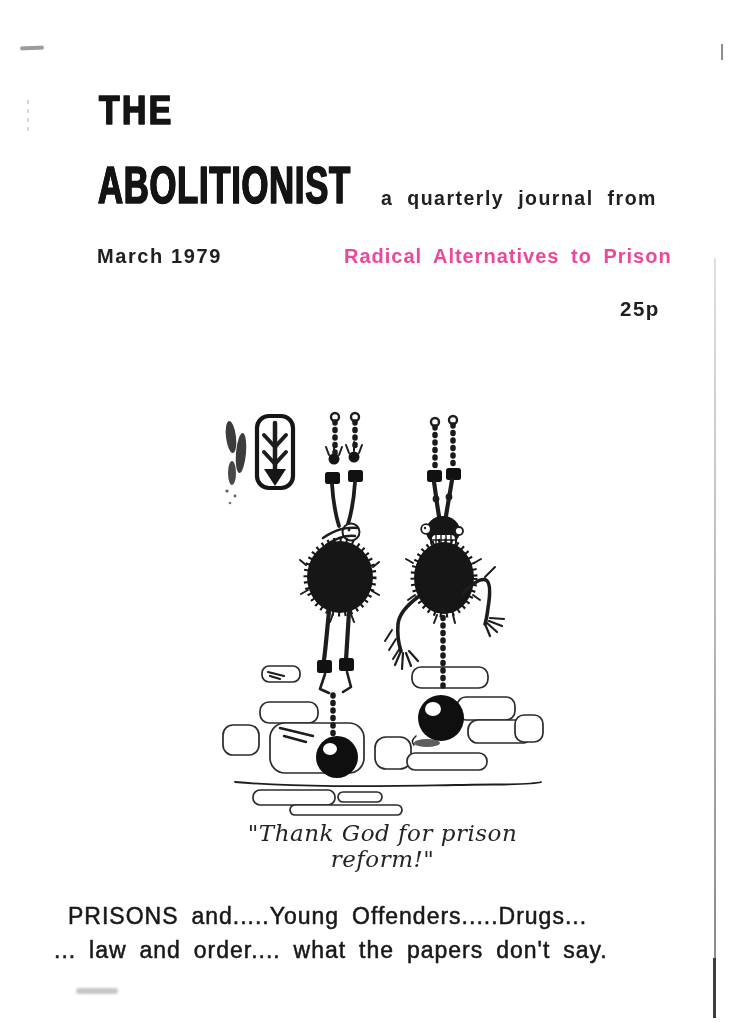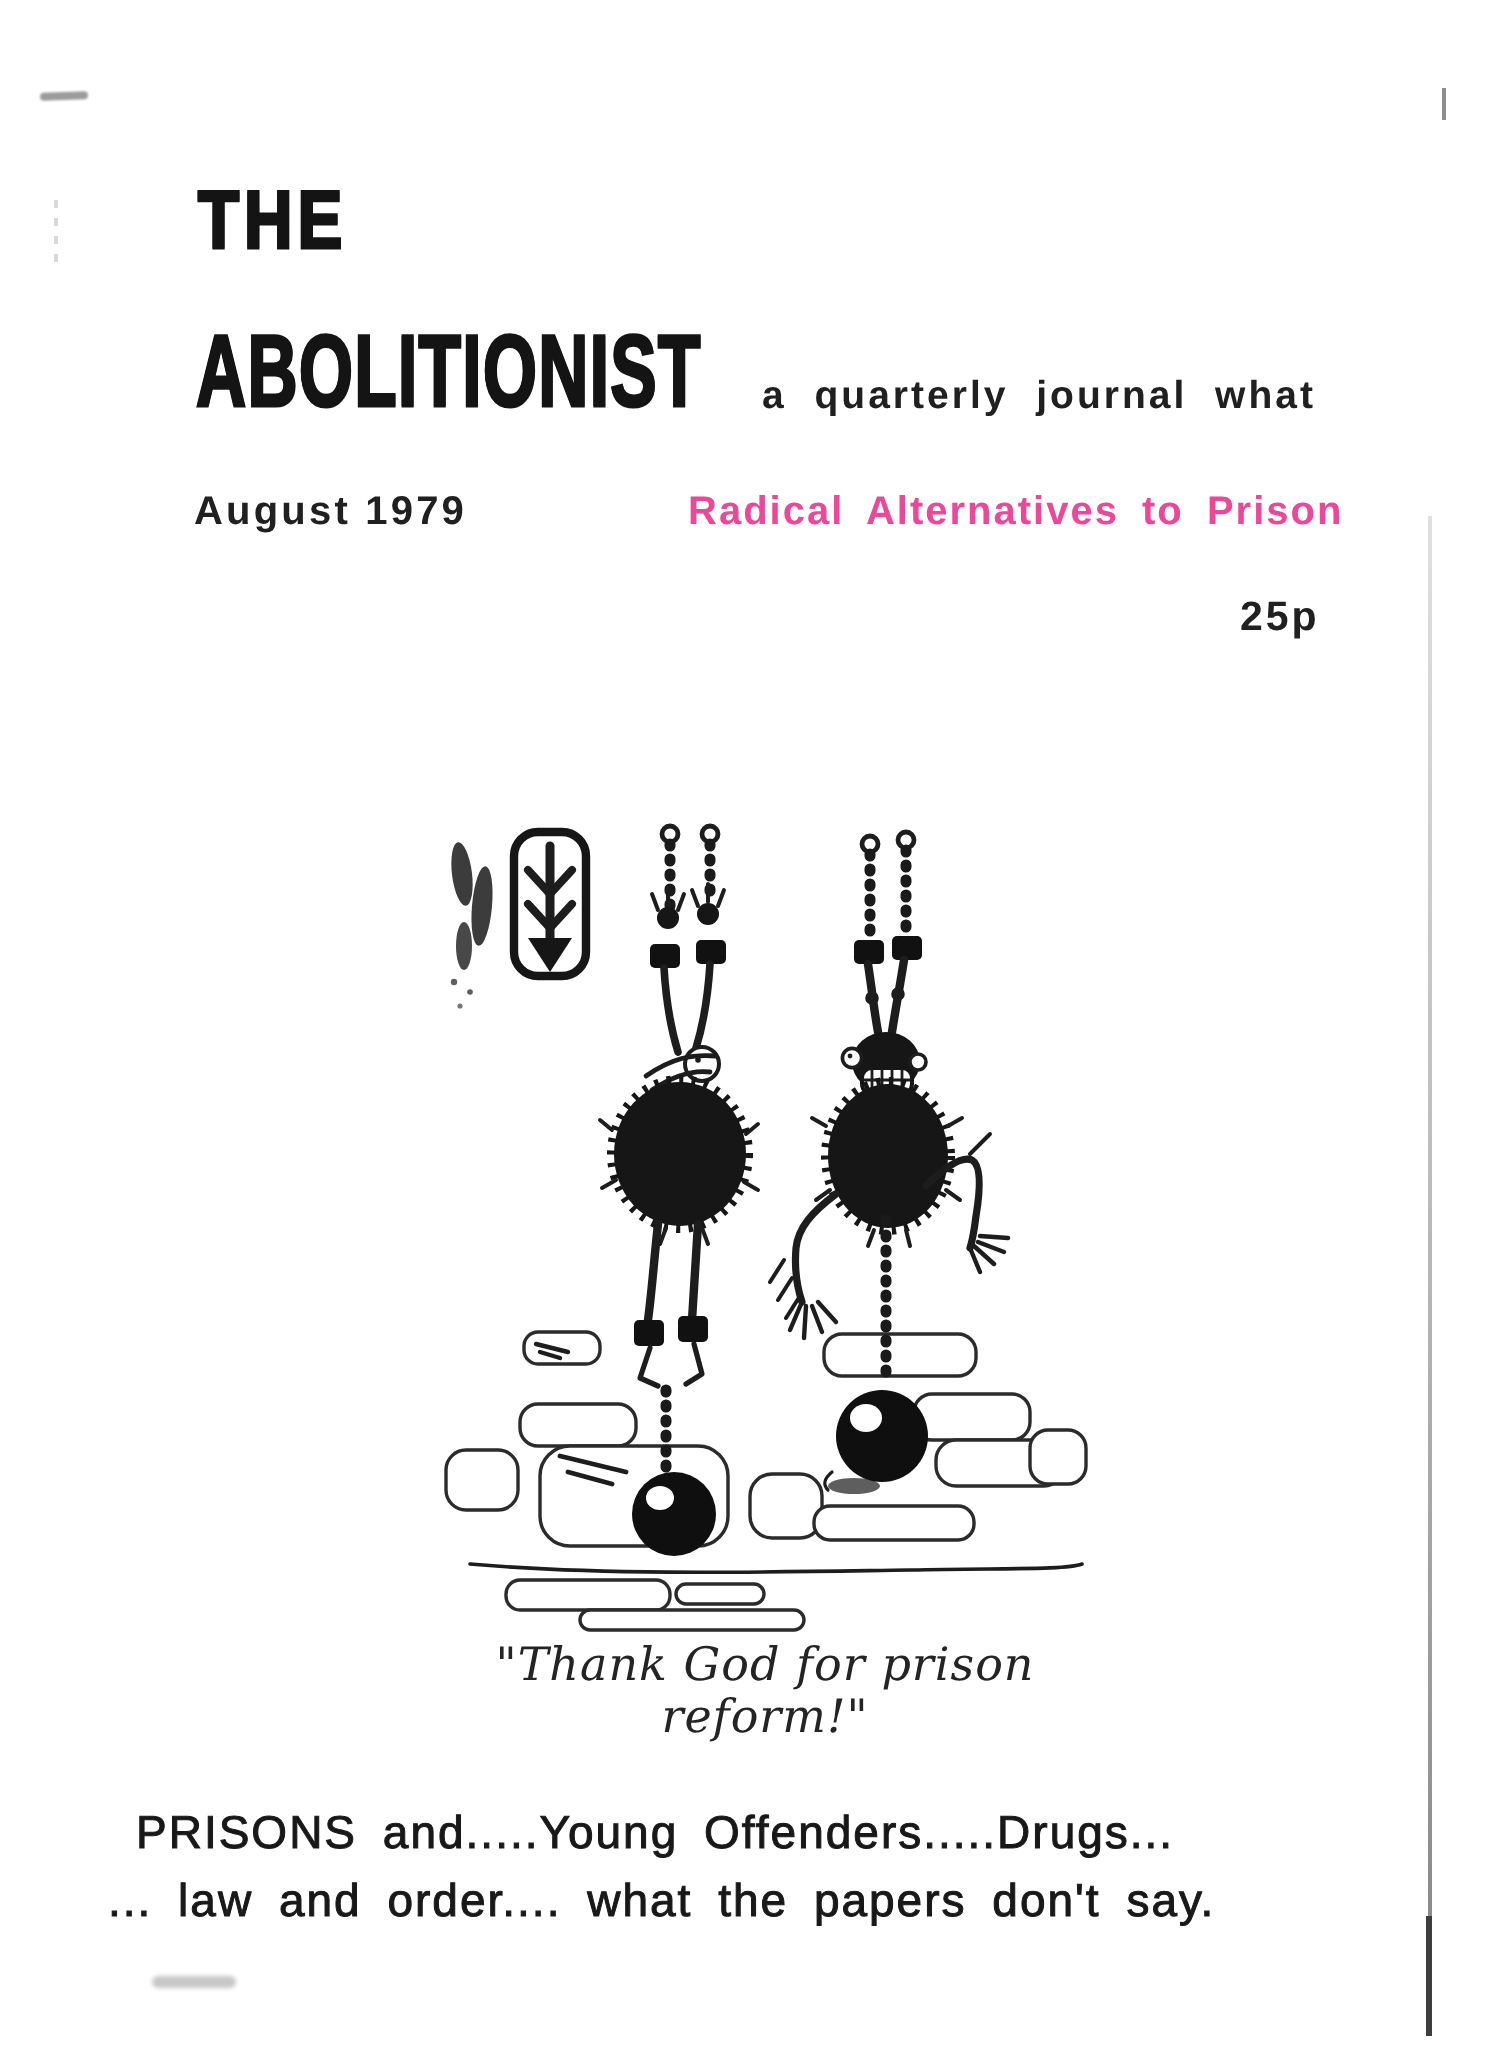--- a/index.html
+++ b/index.html
@@ -77,22 +77,22 @@
   <div class="artifact mark-top-left"></div>
   <div class="artifact tick-top-right"></div>
   <div class="artifact ticks-left"></div>
   <div class="artifact edge-line-right"></div>
   <div class="artifact edge-line-right-dark"></div>
   <div class="artifact smudge-bottom"></div>
 
   <header>
     <div class="title-line title-the">THE</div>
     <div class="title-line title-abolitionist">ABOLITIONIST</div>
-    <div class="tagline">a quarterly journal what</div>
-    <div class="issue-date">August 1979</div>
+    <div class="tagline">a quarterly journal from</div>
+    <div class="issue-date">March 1979</div>
     <div class="organization">Radical Alternatives to Prison</div>
     <div class="price">25p</div>
   </header>
 
   <figure class="illustration" role="img" aria-label="Cartoon of two bearded prisoners hanging in chains with ball and chain beside a barred cell window, captioned Thank God for prison reform">
     <svg viewBox="0 0 350 425" xmlns="http://www.w3.org/2000/svg">
 
       <g>
         <rect class="stone" x="57" y="271" width="38" height="16" rx="7"></rect>
         <path class="ink" d="M63,277 l16,4 M65,281 l10,3" stroke-width="2.2"></path>

